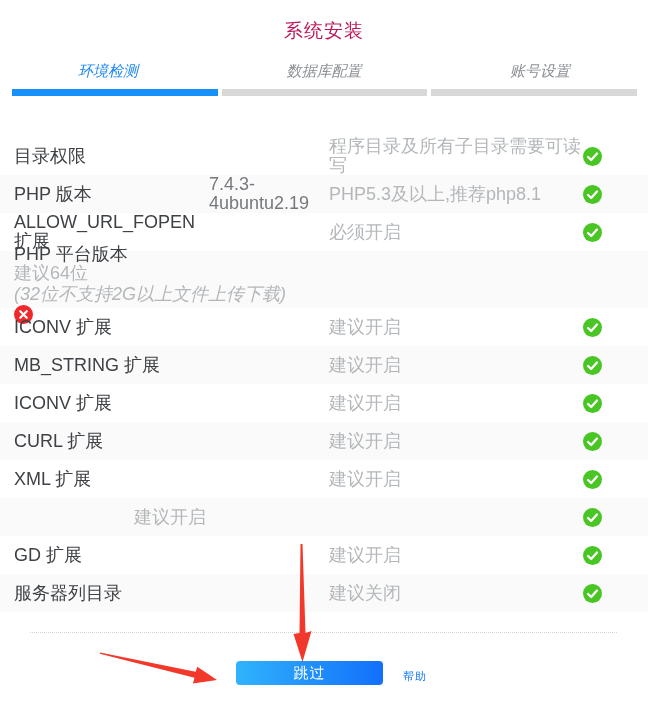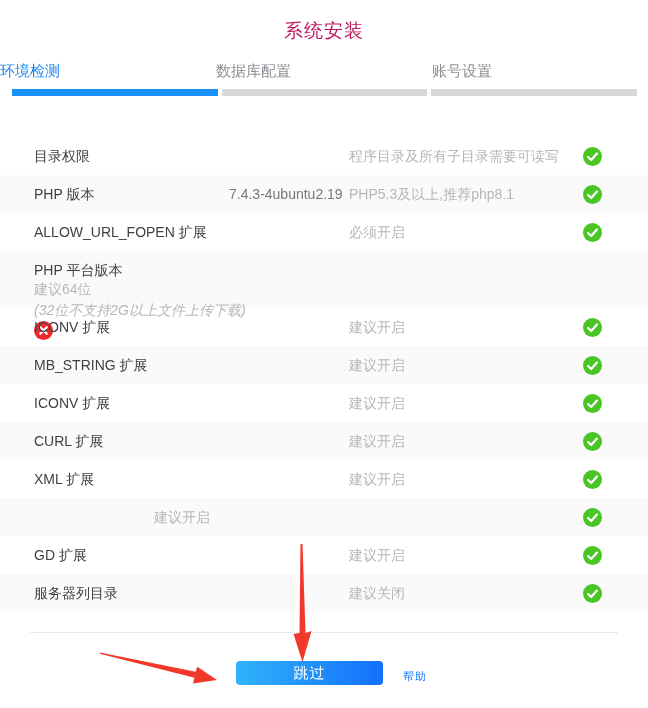--- a/index.html
+++ b/index.html
@@ -21,40 +21,41 @@
   .page{width:648px;height:708px;position:relative;background:#fff;}
 
   
   .title{
     margin-top:15px;text-align:center;
     font-size:19px;line-height:31px;color:#be185d;
     letter-spacing:1px;
   }
   .tabs{display:flex;margin-top:15px;}
   .tab{
-    flex:1;
+    flex:1;text-align:center;
     font-size:15px;line-height:19px;color:#8b8f94;
     cursor:pointer;
+    font-style:italic;
   }
   .tab.active{color:#1b87f0;}
   .progress{
     display:flex;gap:4px;
     margin:9px 11px 0 12px;height:7px;
   }
   .progress .seg{flex:1;background:#d8d8d8;}
   .progress .seg.done{background:var(--accent-blue);}
 
   
   .check-table{margin-top:41px;}
   .row{
     display:flex;align-items:center;
-    height:38px;padding-left:34px;
-    font-size:14px;
-  }
-  .row.shaded{background:#fafafa;}
+    height:38px;padding-left:14px;
+    font-size:18px;
+  }
+  .row.shaded{background:#fafafa;justify-content:center;}
   .row.tall{height:57px;align-items:flex-start;padding-top:10px;flex-direction:column;}
   .cell.label{width:195px;color:#3e4145;line-height:19px;}
   .cell.value{width:120px;color:#75797e;line-height:19px;}
   .cell.hint{flex:1;color:#b4b7ba;line-height:19px;}
   .hint-line2{font-style:italic;line-height:22px;}
   .cell.icon-cell{width:65px;display:flex;}
   .status-icon{
     width:19px;height:19px;border-radius:50%;
     display:inline-flex;align-items:center;justify-content:center;
     flex:0 0 19px;

